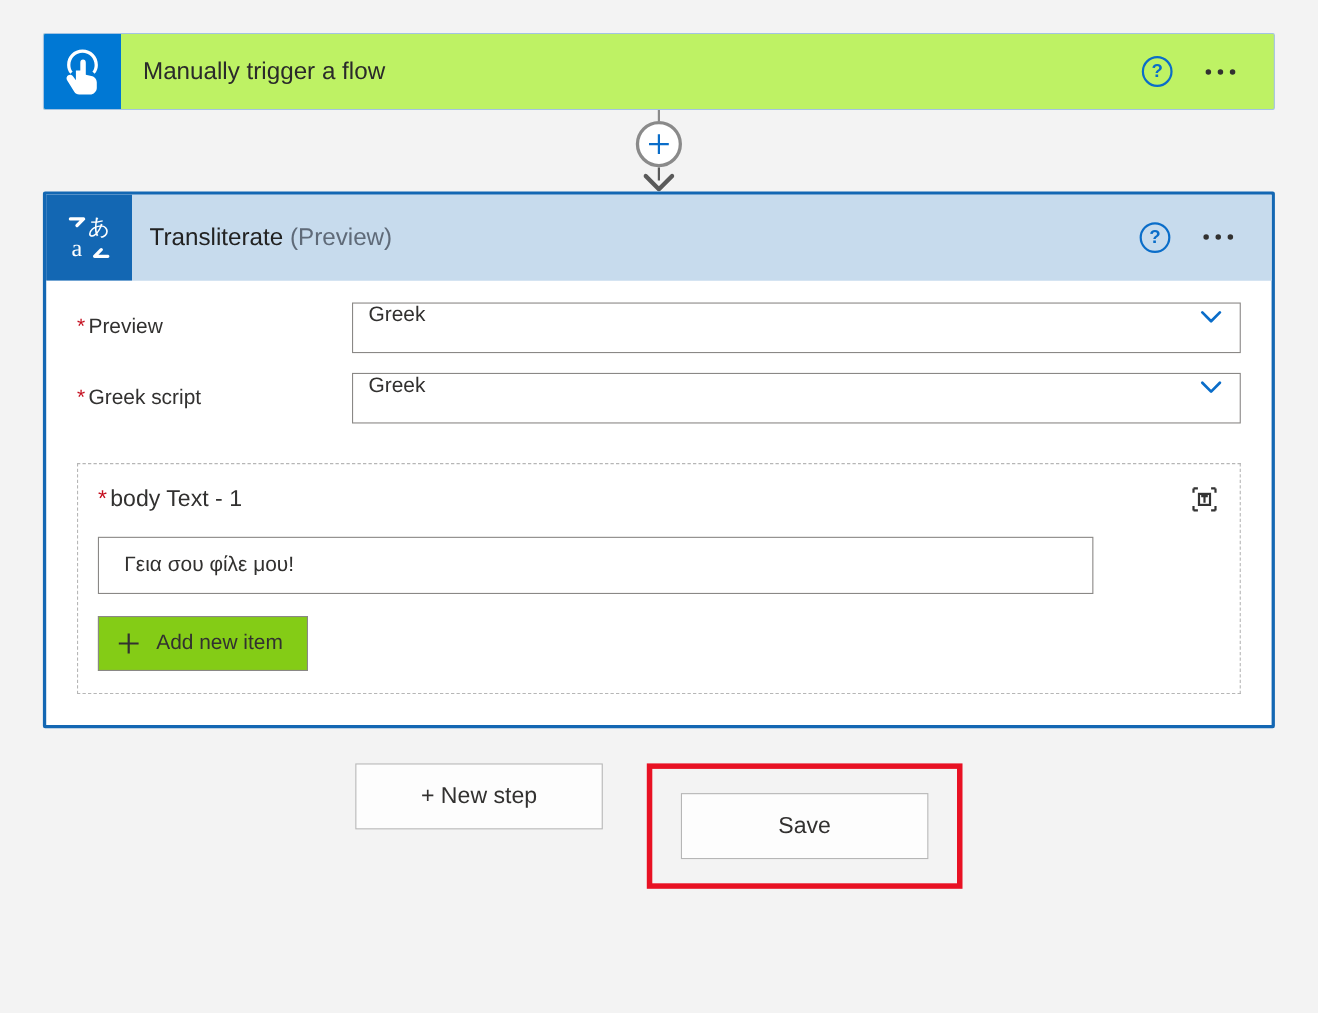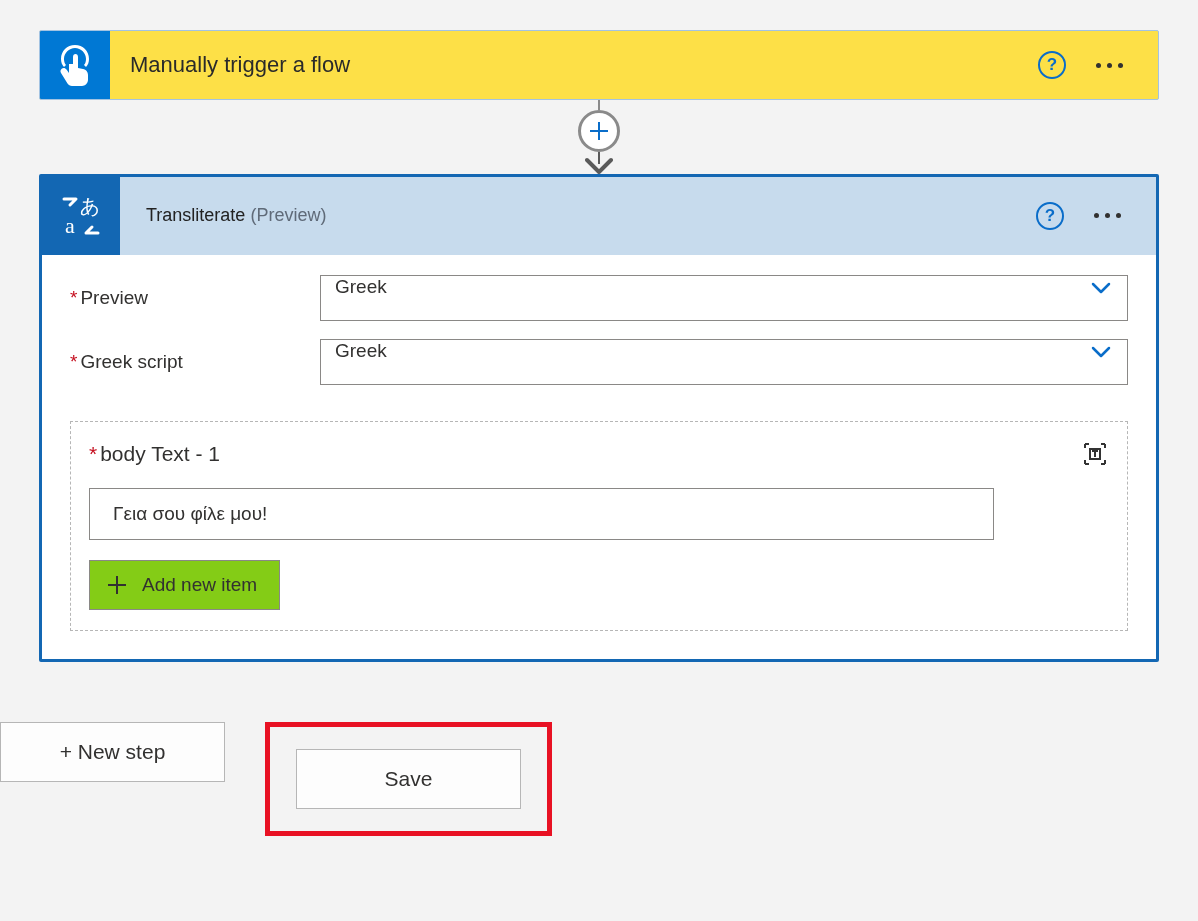--- a/index.html
+++ b/index.html
@@ -18,21 +18,21 @@
   .card-outer {
     width: 1120px;
     margin: 0 auto;
     position: relative;
   }
   
   .trigger {
     display: flex;
     align-items: center;
     height: 70px;
-    background: #fde047;
+    background: #bef264;
     border: 1px solid #a3c3e2;
     border-radius: 2px;
     overflow: hidden;
   }
   .trigger-iconwrap {
     width: 70px; height: 70px;
     background: #0078d4;
     display: flex; align-items: center; justify-content: center;
     flex-shrink: 0;
   }
@@ -99,22 +99,22 @@
     border-bottom: 1px solid #c7dbed;
   }
   .action-iconwrap {
     width: 78px; height: 78px;
     background: #1367b3;
     display: flex; align-items: center; justify-content: center;
     flex-shrink: 0;
     color: #fff;
   }
   .action-title {
-    font-size: 18px;
-    margin-left: 26px;
+    font-size: 22px;
+    margin-left: 16px;
     flex: 1;
     color: #222;
   }
   .preview-chip {
     color: #5f6a78;
   }
   .action-body {
     padding: 20px 28px 28px;
   }
   .field-row {
@@ -171,22 +171,22 @@
     background: #84cc16;
     display: inline-flex; align-items: center;
     padding: 0 22px 0 16px;
     font-size: 19px;
     cursor: pointer;
     gap: 14px;
   }
 
   
   .bottom-actions {
-    display: flex; gap: 40px;
-    margin-top: 60px;
+    display: flex; justify-content: center; gap: 40px;
+    margin-top: 32px;
   }
   .std-btn {
     width: 225px; height: 60px;
     border: 1px solid #b6b6b6;
     background: #fdfdfd;
     font-size: 21px;
     display:flex; align-items:center; justify-content:center;
     cursor: pointer;
   }
   .highlight-box {

